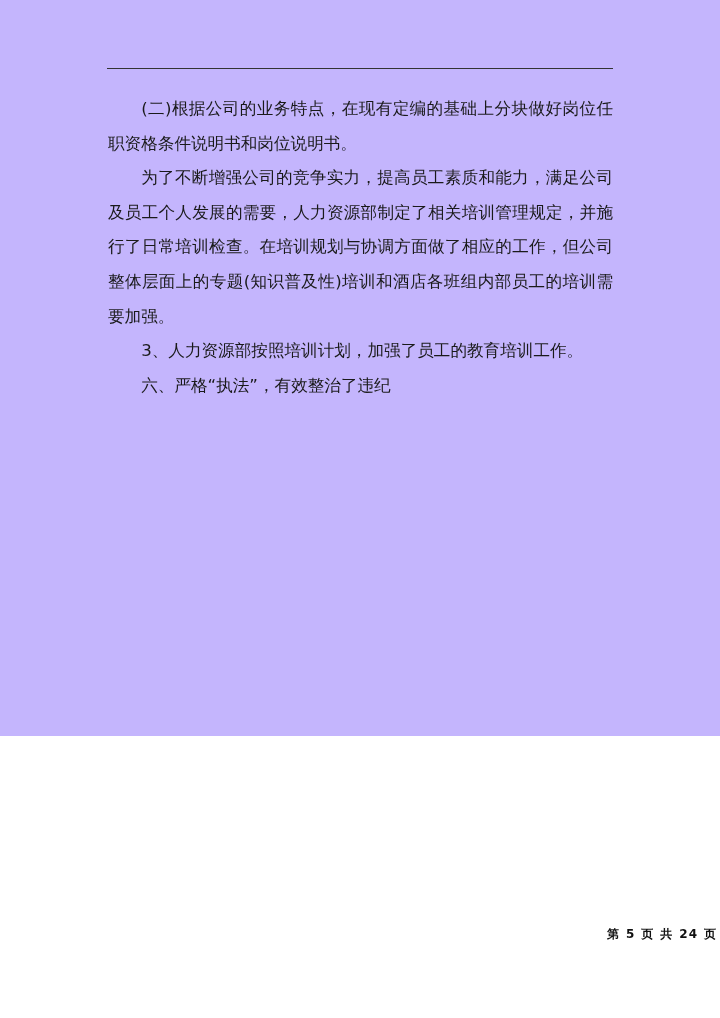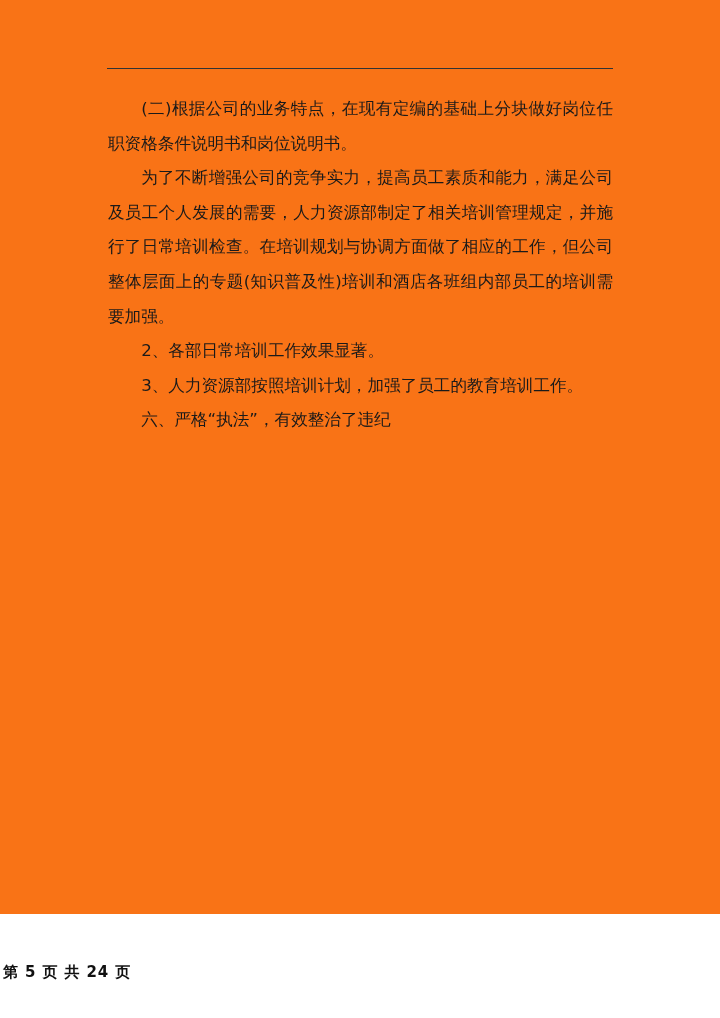--- a/index.html
+++ b/index.html
@@ -12,22 +12,22 @@
       height: 1018px;
       position: relative;
       overflow: hidden;
       font-family: "DejaVu Sans", "Liberation Sans", sans-serif;
       color: #1a1a1a;
     }
     .page {
       position: absolute;
       left: 0; top: 0;
       width: 720px;
-      height: 914px;
-      background: #f97316;
+      height: 736px;
+      background: #c4b5fd;
     }
     .header-rule {
       position: absolute;
       left: 107px;
       top: 68px;
       width: 506px;
       height: 0;
       border-top: 1.5px solid #333333;
     }
     .content {
@@ -44,40 +44,39 @@
       text-align-last: left;
       letter-spacing: 0px;
       word-break: break-all;
     }
     .indent {
       text-indent: 2em;
     }
     .footer {
       position: absolute;
       left: 0;
-      top: 963px;
+      top: 926px;
       width: 720px;
-      text-align: left;
-      font-size: 15px;
+      text-align: right;
+      font-size: 12px;
       font-weight: bold;
       letter-spacing: 1px;
       color: #111111;
     }
     .footer span { margin: 0 3px; }
   </style>
 </head>
 <body>
 
 <div class="page">
   <div class="header-rule"></div>
 
   <div class="content">
     <p class="para indent">(二)根据公司的业务特点，在现有定编的基础上分块做好岗位任职资格条件说明书和岗位说明书。</p>
     <p class="para indent">为了不断增强公司的竞争实力，提高员工素质和能力，满足公司及员工个人发展的需要，人力资源部制定了相关培训管理规定，并施行了日常培训检查。在培训规划与协调方面做了相应的工作，但公司整体层面上的专题(知识普及性)培训和酒店各班组内部员工的培训需要加强。</p>
-    <p class="para indent">2、各部日常培训工作效果显著。</p>
     <p class="para indent">3、人力资源部按照培训计划，加强了员工的教育培训工作。</p>
     <p class="para indent">六、严格“执法”，有效整治了违纪</p>
   </div>
 
   <div class="footer">
     <span>第</span><span>5</span><span>页</span><span>共</span><span>24</span><span>页</span>
   </div>
 </div>
 
 </body></html>

